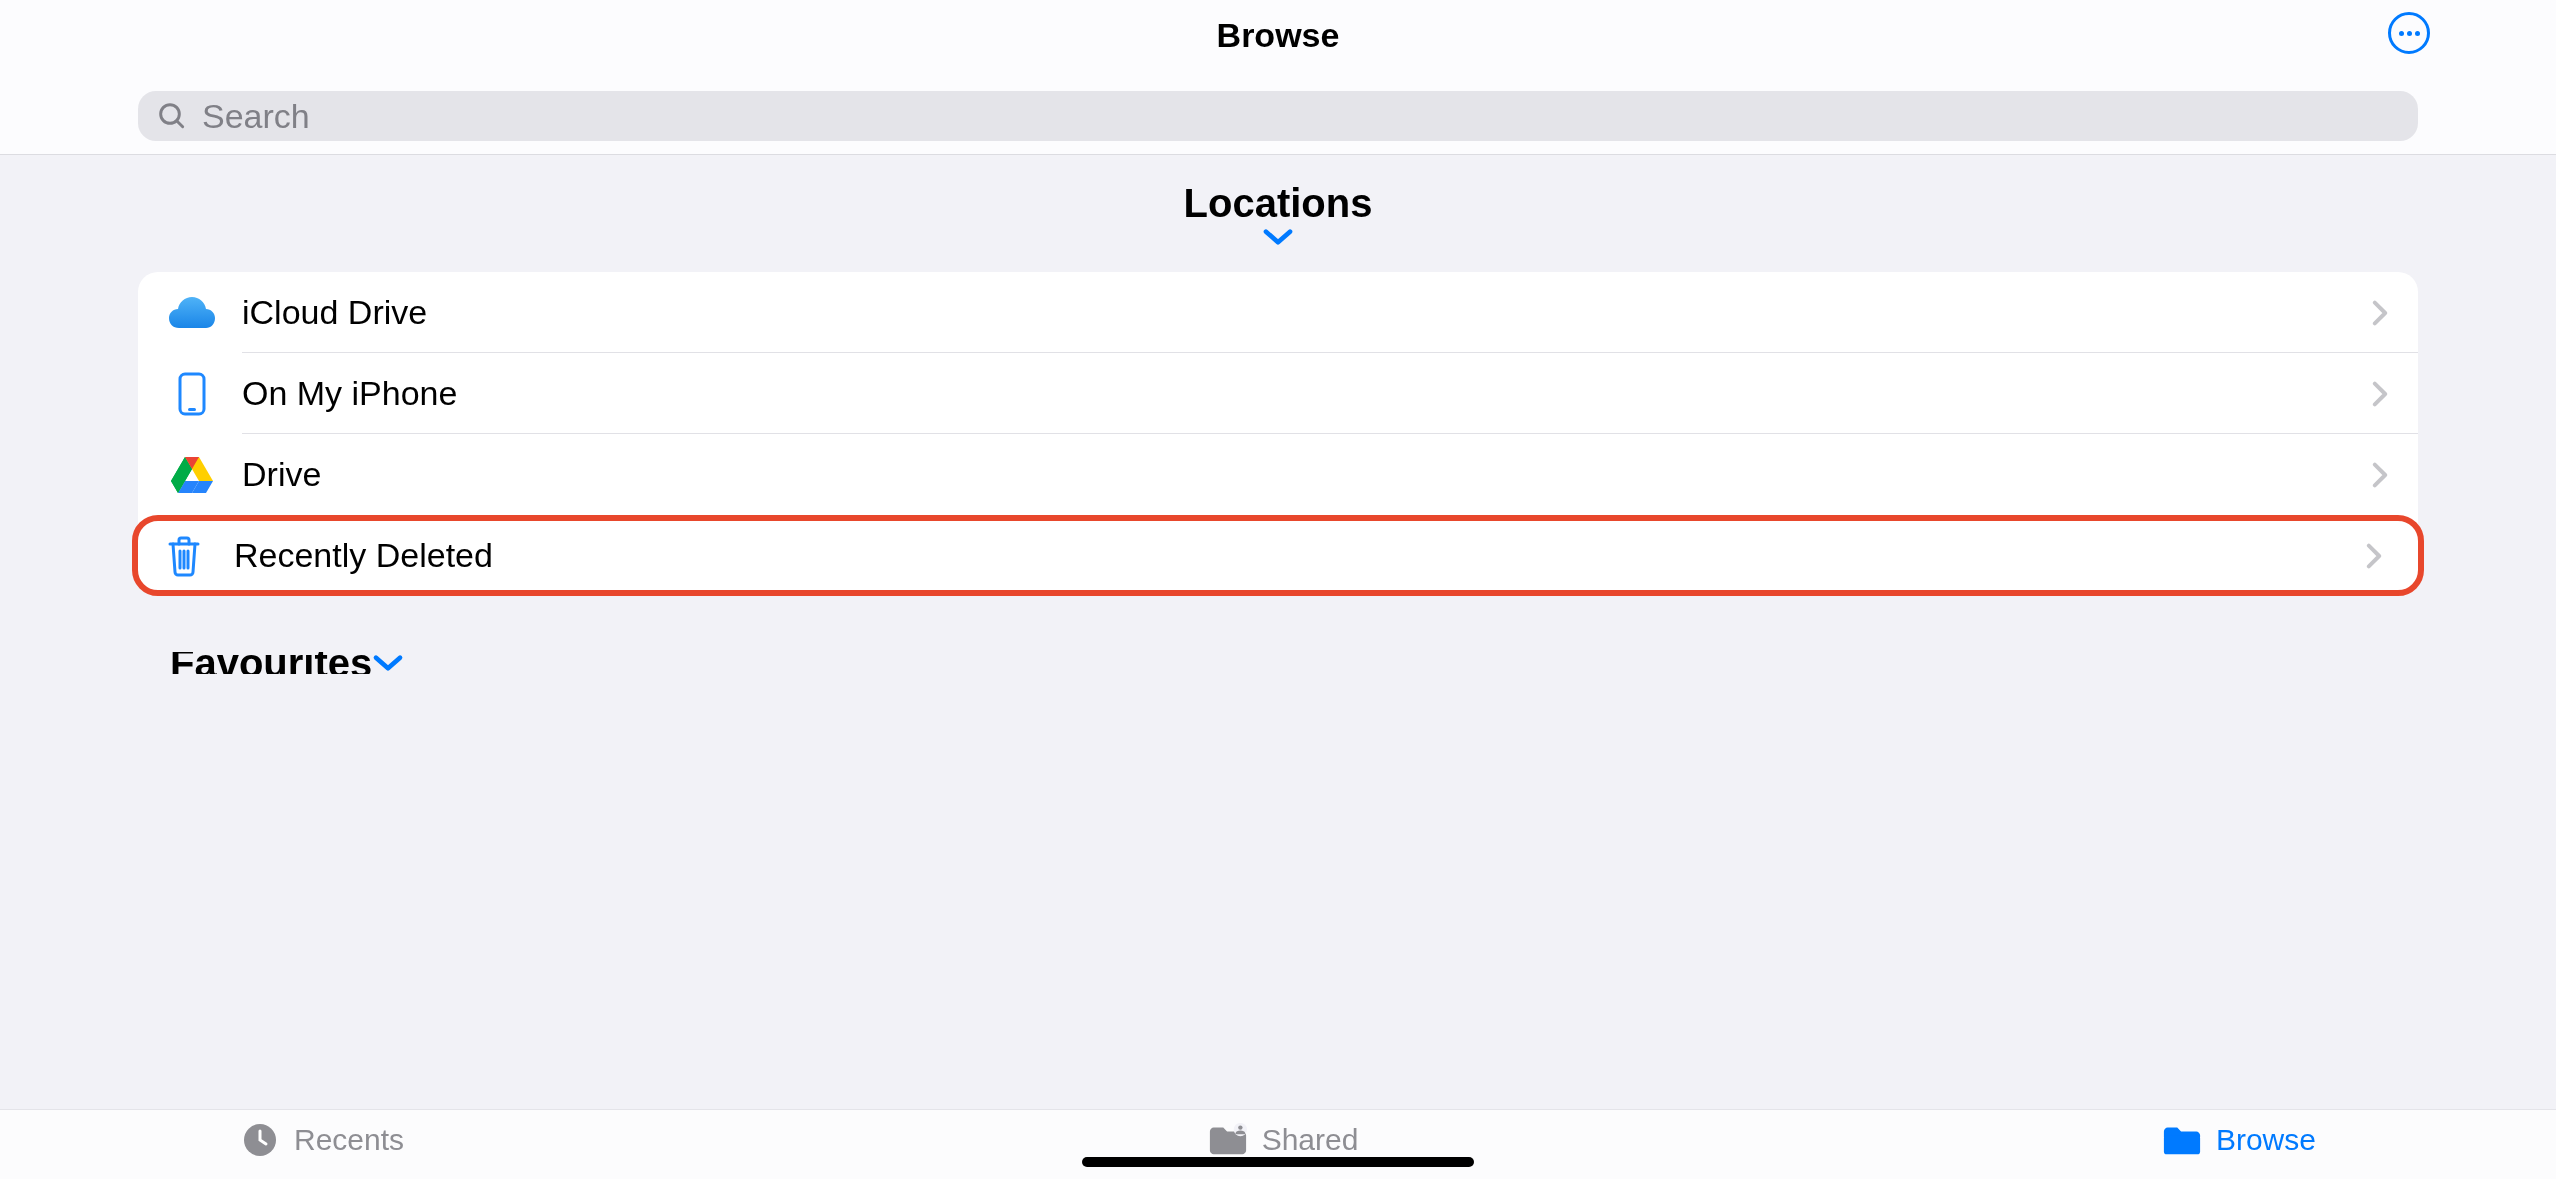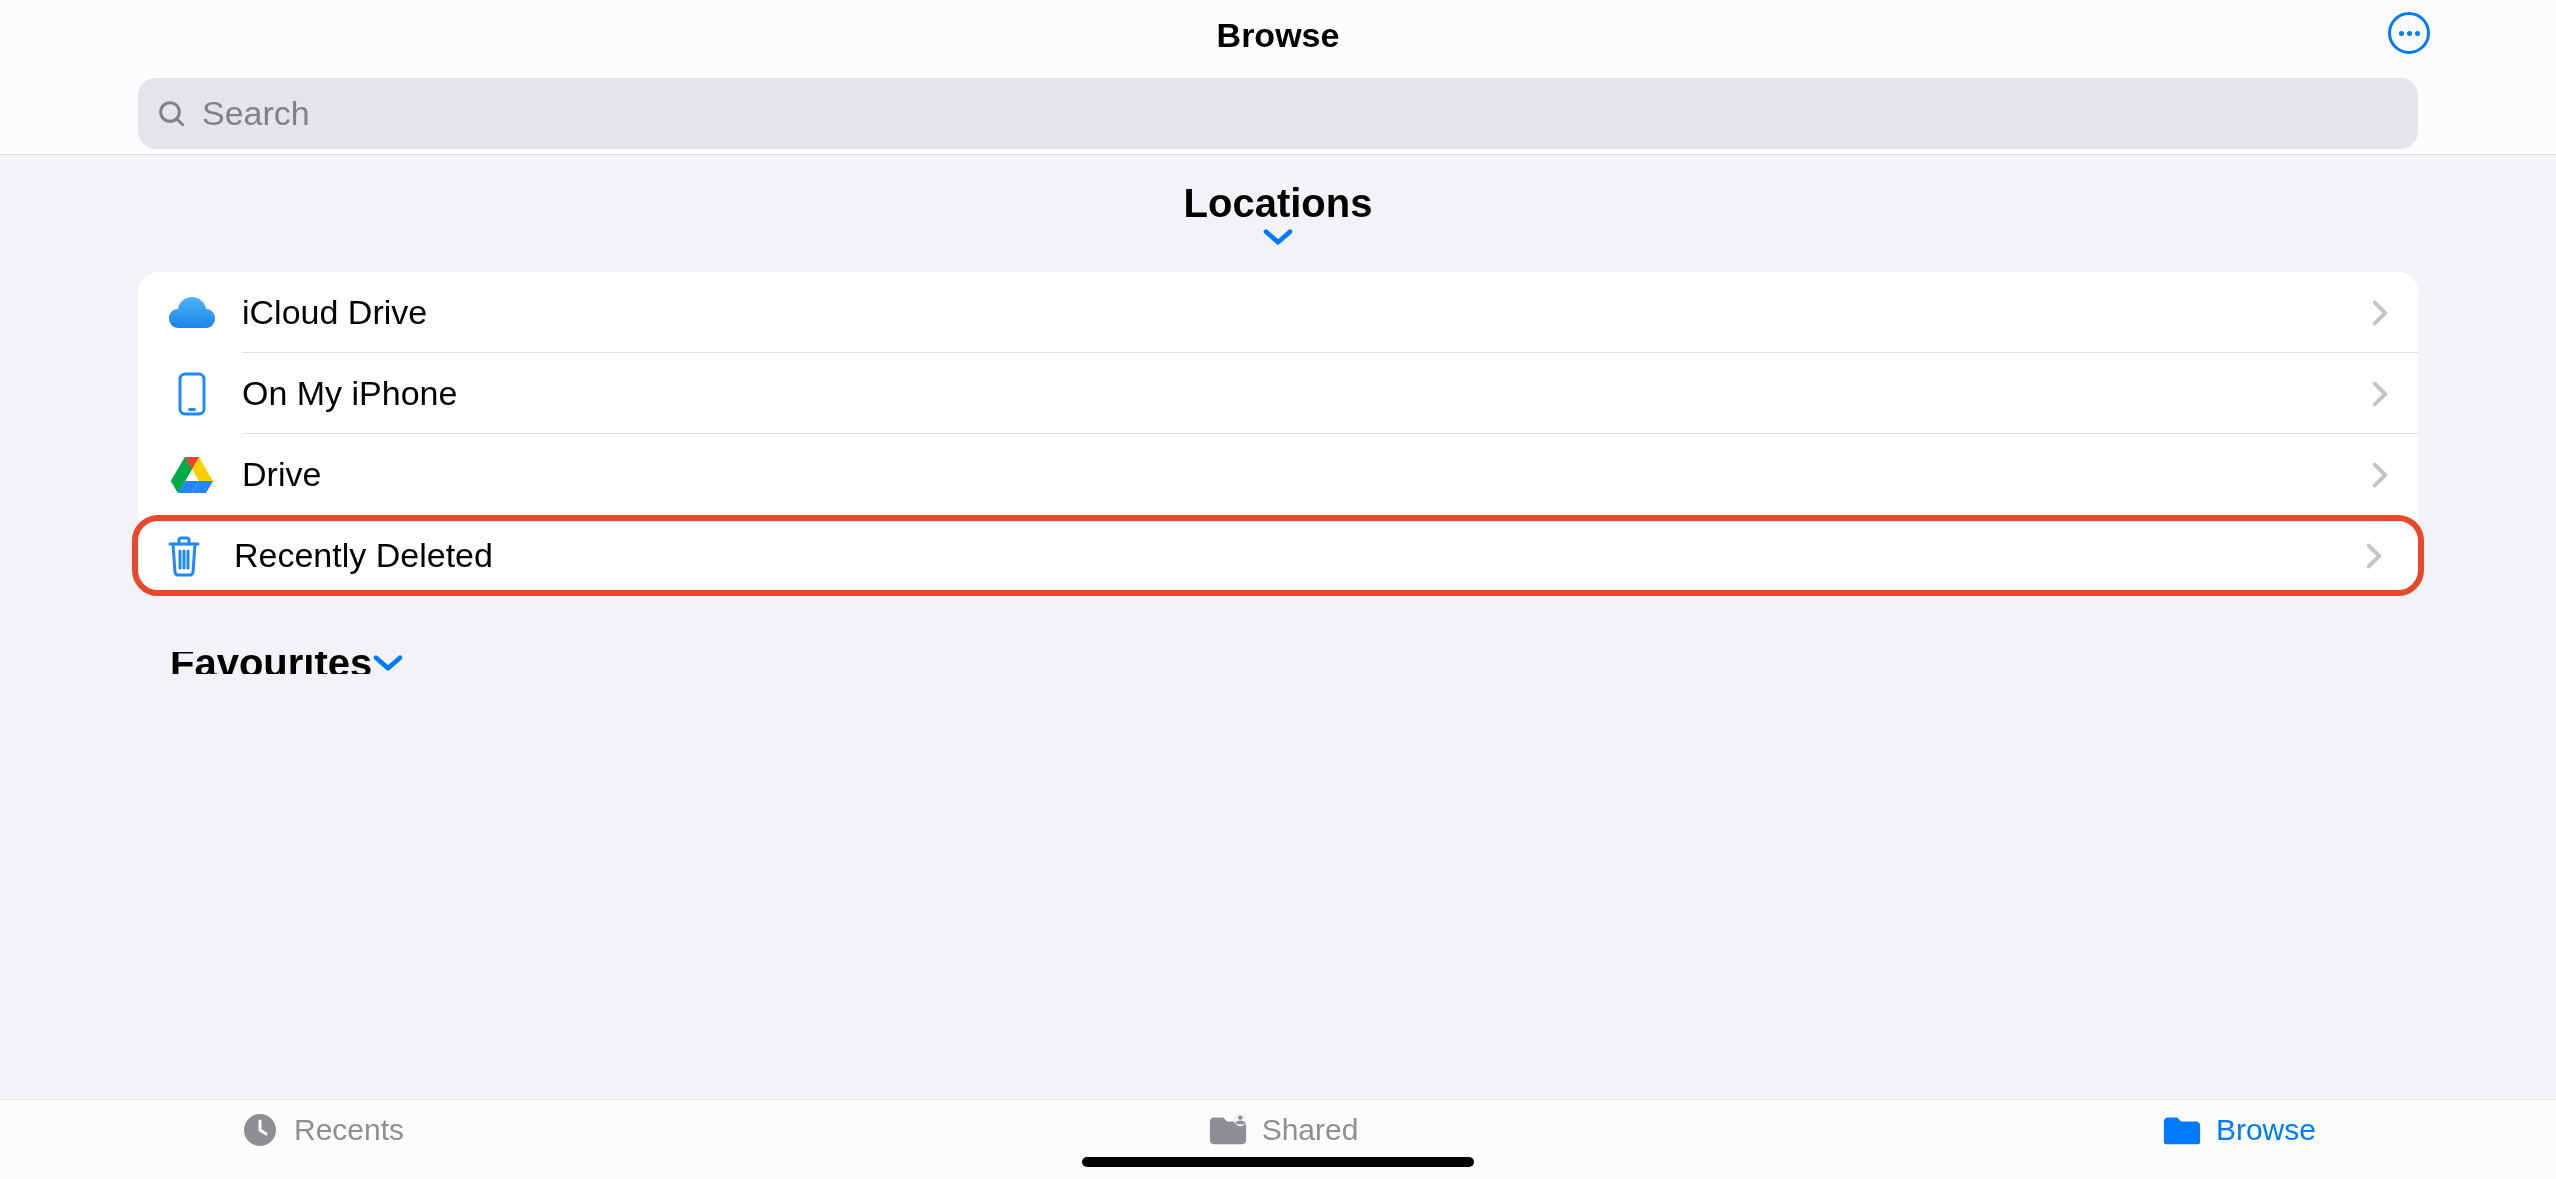--- a/index.html
+++ b/index.html
@@ -46,22 +46,22 @@
     display: flex;
     align-items: center;
     justify-content: center;
     gap: 3px;
   }
   .more-btn span {
     width: 5px; height: 5px; background: #007aff; border-radius: 50%;
   }
 
   .search-field {
-    margin: 14px 138px 0 138px;
-    height: 71px;
+    margin: 27px 138px 0 138px;
+    height: 50px;
     background: #e4e4e9;
     border-radius: 18px;
     display: flex;
     align-items: center;
     padding: 0 18px;
     gap: 14px;
   }
   .search-field svg { flex: 0 0 auto; }
   .search-field input {
     flex: 1;
@@ -149,21 +149,21 @@
   .fav-header .title {
     font-size: 40px;
     font-weight: 700;
     line-height: 1;
   }
 
   
   .tab-bar {
     position: absolute;
     left: 0; right: 0; bottom: 0;
-    height: 80px;
+    height: 70px;
     background: rgba(252,252,253,0.96);
     border-top: 1px solid #e4e4e9;
     display: flex;
     justify-content: space-between; 
     align-items: flex-start;
     padding: 12px 240px 0;
   }
   .tab-item {
     display: flex;
     flex-direction: row;

